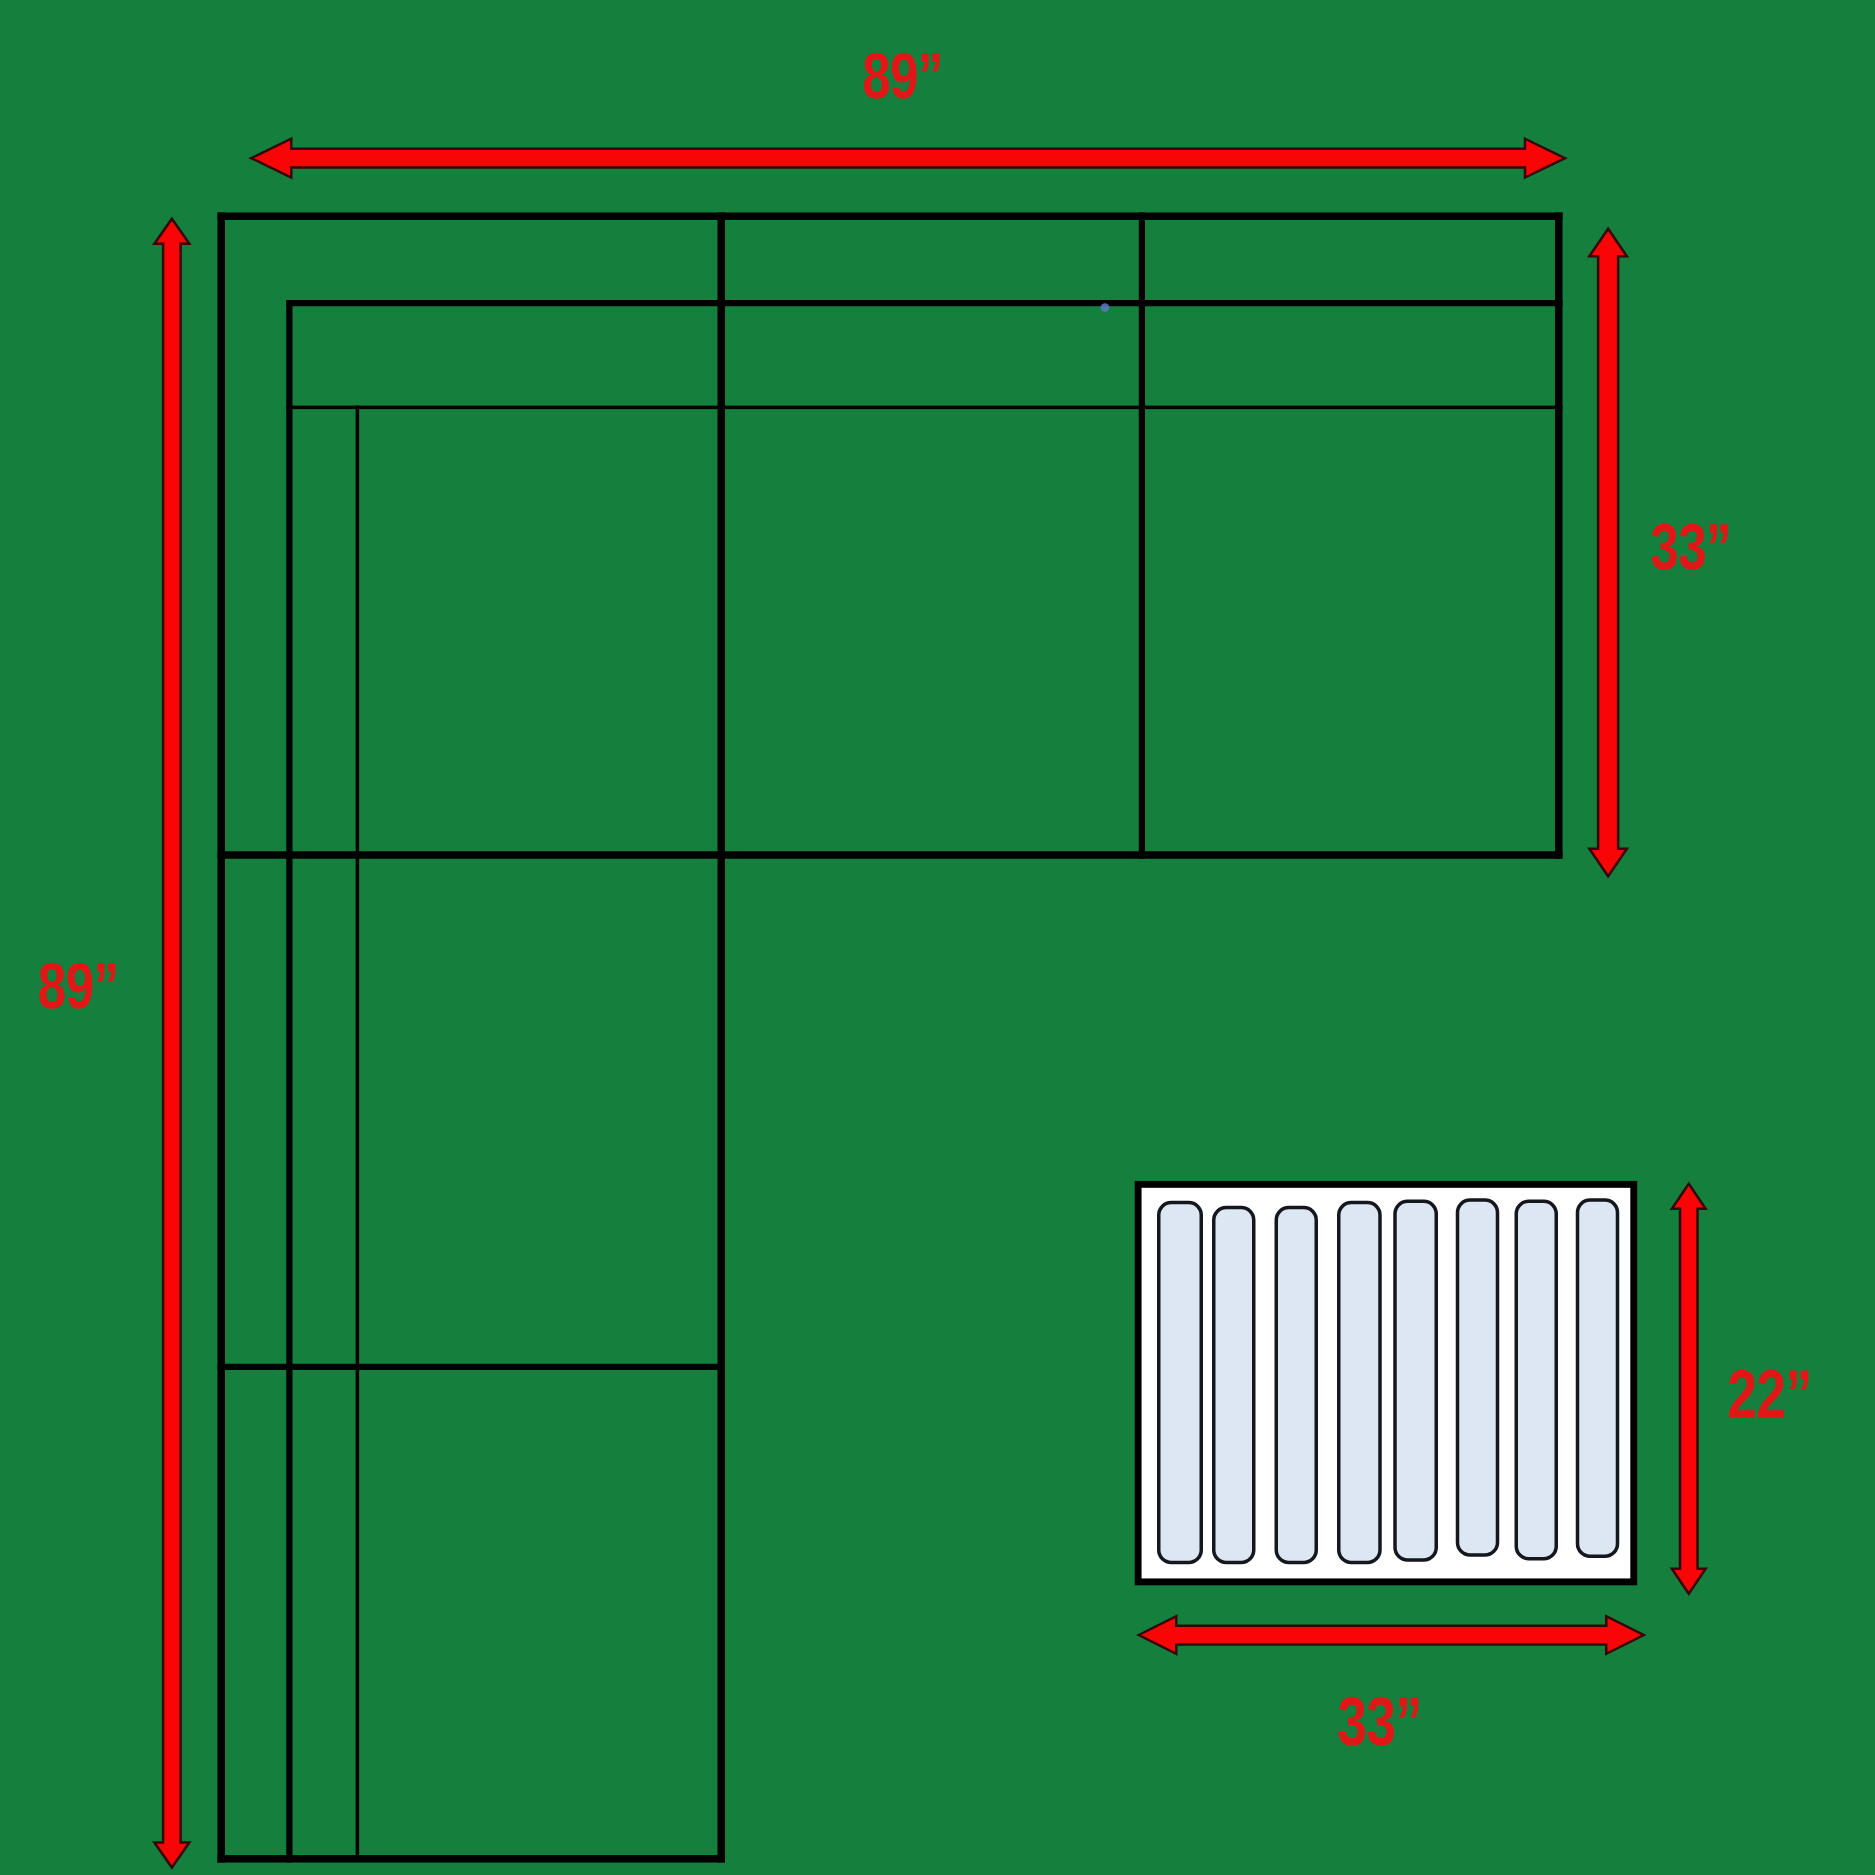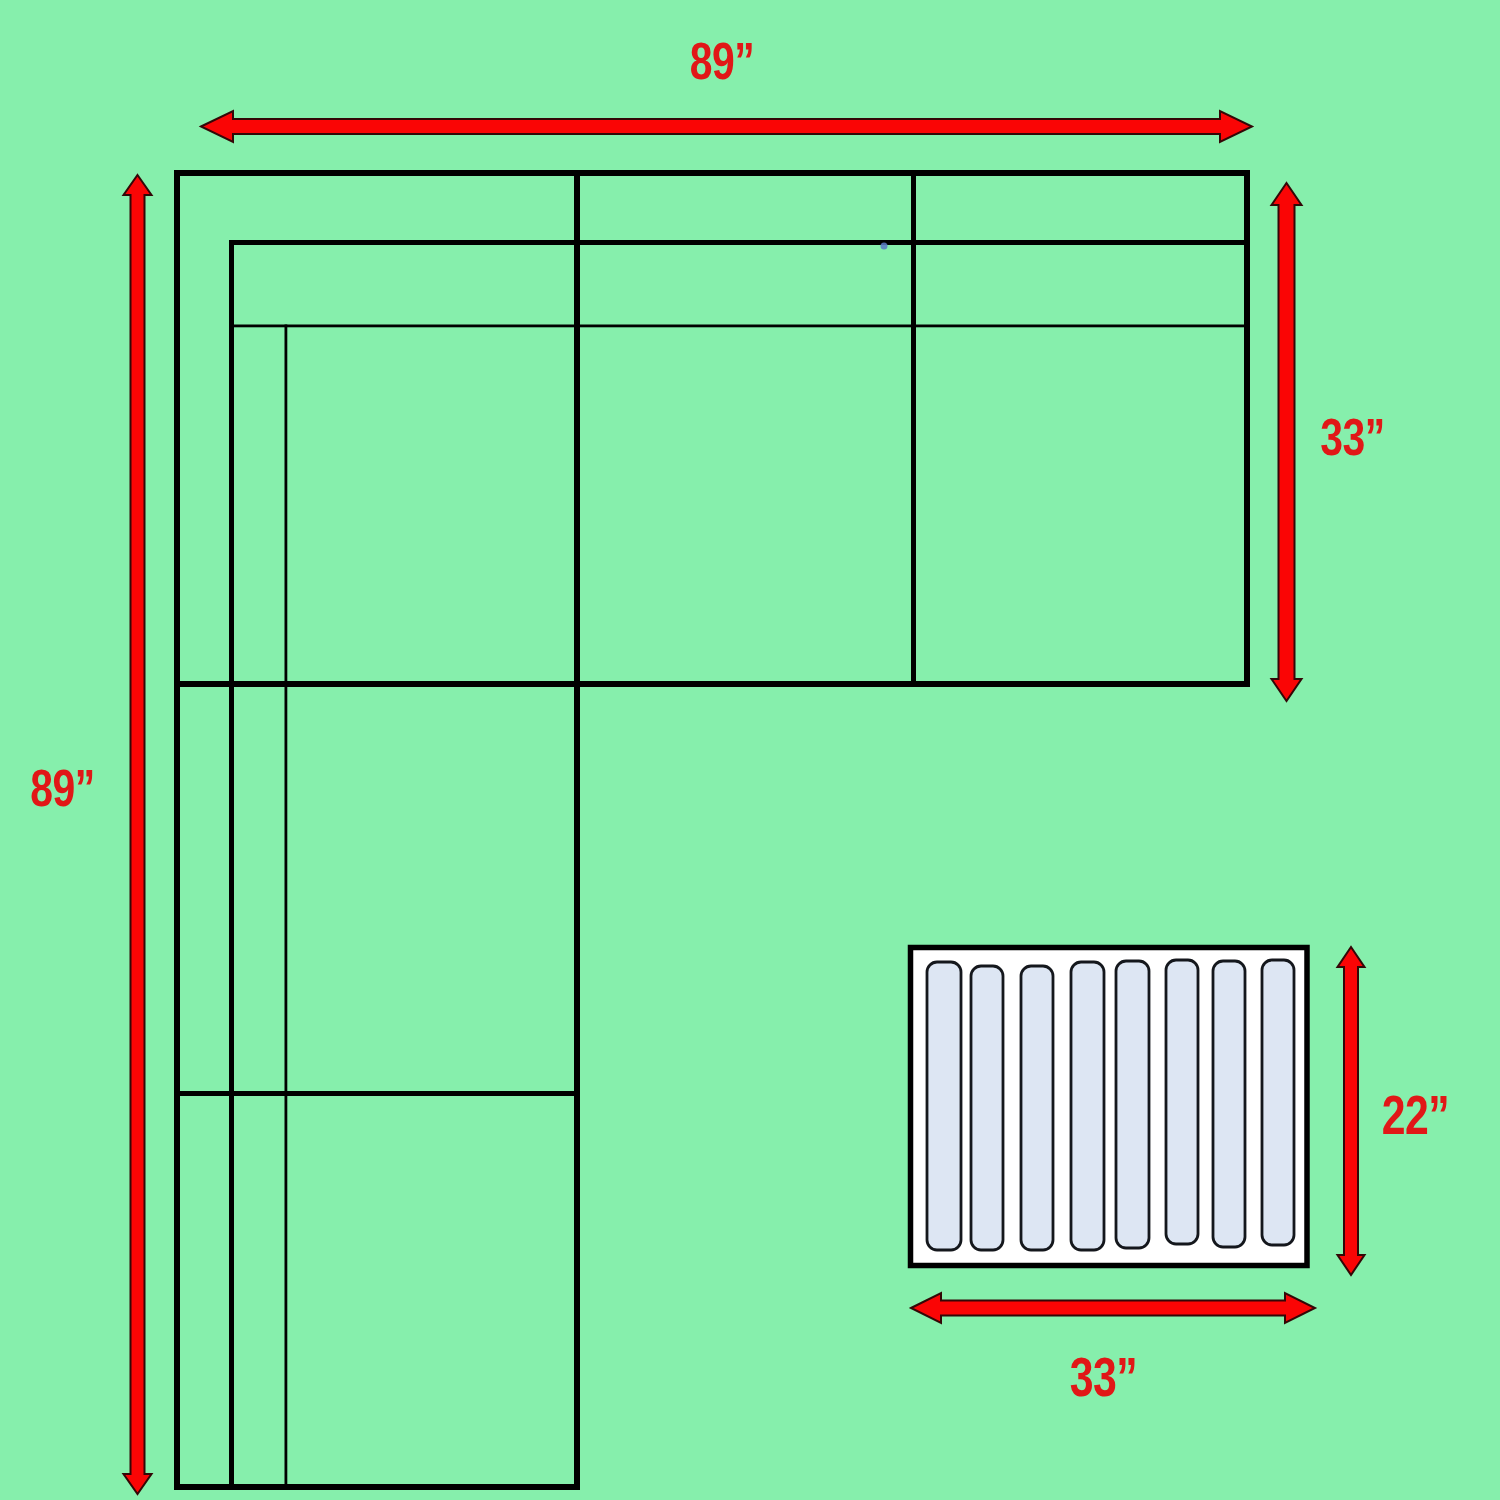--- a/index.html
+++ b/index.html
@@ -1,16 +1,16 @@
 <!DOCTYPE html>
 <html><head>
 <meta charset="utf-8">
 <style>
   html,body{margin:0;padding:0;background:#ffffff;}
-  .page{width:1500px;height:1500px;position:relative;background:#86efac;overflow:hidden;}
+  .page{width:1500px;height:1500px;position:relative;background:#15803d;overflow:hidden;}
   svg{position:absolute;left:0;top:0;}
   text{font-family:"Liberation Sans", sans-serif;font-weight:bold;fill:#e11717;}
 </style>
 </head>
 <body>
 <div class="page">
 <svg width="1500" height="1500" viewBox="0 0 1500 1500">
 
   <rect x="174" y="170" width="1076" height="6" fill="#000"></rect>
 

